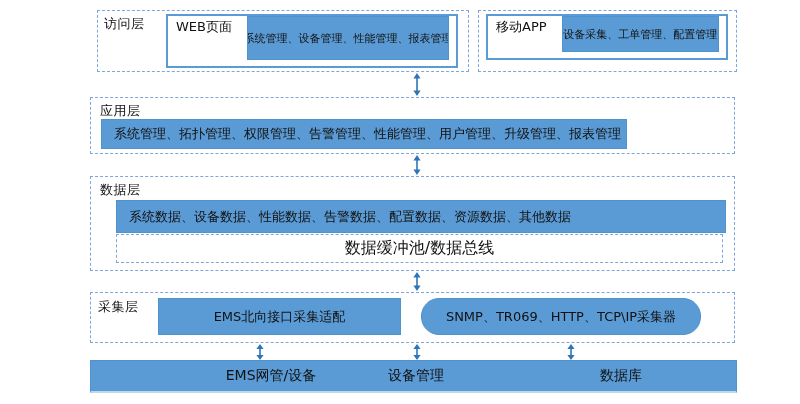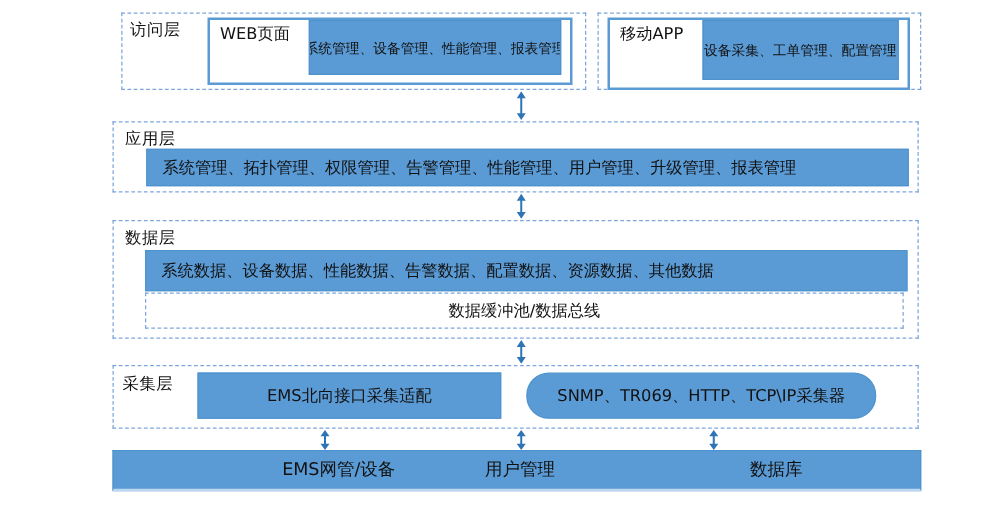--- a/index.html
+++ b/index.html
@@ -33,21 +33,21 @@
   .blue-bar{
     position:absolute;background:var(--c-bar_fill,#5b9bd5);
     border:1px solid var(--c-bar_border,#4a8ac0);box-sizing:border-box;
     font-size:13px;display:flex;align-items:center;white-space:nowrap;overflow:hidden;
   }
   .blue-bar.pad-left{padding-left:12px;justify-content:flex-start;}
   .blue-bar.centered{justify-content:center;}
   .bus-box{
     position:absolute;border:1px dashed var(--c-dashed_border,#7ea6dc);
     background:#fff;box-sizing:border-box;
-    display:flex;align-items:center;justify-content:center;font-size:13px;
+    display:flex;align-items:center;justify-content:center;font-size:16px;
   }
   .varrow{position:absolute;color:var(--c-arrow,#2e75b6);}
   .bottom-bar{
     position:absolute;left:90px;top:360px;width:647px;height:33px;
     background:var(--c-bar_fill,#5b9bd5);
     border:1px solid var(--c-bar_border,#4a8ac0);
     border-bottom:2px solid var(--c-bar_bottom_edge,#bdd7ee);box-sizing:border-box;
   }
   .bottom-label{
     position:absolute;top:50%;transform:translate(-50%,-50%);
@@ -61,35 +61,35 @@
 
   <div class="dashed-container" style="left:97px;top:10px;width:372px;height:62px;">
     <span class="layer-label" style="left:6px;top:4px;">访问层</span>
     <div class="white-box" style="left:68px;top:3px;width:292px;height:54px;">
       <div class="box-title">WEB页面</div>
       <div class="box-bar">系统管理、设备管理、性能管理、报表管理</div>
     </div>
   </div>
 
   <div class="dashed-container" style="left:478px;top:10px;width:259px;height:62px;">
-    <div class="white-box" style="left:7px;top:3px;width:242px;height:58px;">
+    <div class="white-box" style="left:7px;top:3px;width:242px;height:46px;">
       <div class="box-title">移动APP</div>
       <div class="box-bar">设备采集、工单管理、配置管理</div>
     </div>
   </div>
 
   <svg class="varrow" style="left:412px;top:73px;" width="10" height="23" viewBox="0 0 10 23">
     <path d="M5 4 L5 19" stroke="currentColor" stroke-width="1.6" fill="none"></path>
     <path d="M5 0 L1.4 5.5 L8.6 5.5 Z" fill="currentColor"></path>
     <path d="M5 23 L1.4 17.5 L8.6 17.5 Z" fill="currentColor"></path>
   </svg>
 
   <div class="dashed-container" style="left:90px;top:97px;width:645px;height:57px;">
     <span class="layer-label">应用层</span>
-    <div class="blue-bar pad-left" style="left:26px;top:21px;width:610px;height:30px;">系统管理、拓扑管理、权限管理、告警管理、性能管理、用户管理、升级管理、报表管理</div>
+    <div class="blue-bar pad-left" style="left:10px;top:21px;width:526px;height:30px;">系统管理、拓扑管理、权限管理、告警管理、性能管理、用户管理、升级管理、报表管理</div>
   </div>
 
   <svg class="varrow" style="left:412px;top:155px;" width="10" height="20" viewBox="0 0 10 20">
     <path d="M5 4 L5 16" stroke="currentColor" stroke-width="1.6" fill="none"></path>
     <path d="M5 0 L1.4 5.5 L8.6 5.5 Z" fill="currentColor"></path>
     <path d="M5 20 L1.4 14.5 L8.6 14.5 Z" fill="currentColor"></path>
   </svg>
 
   <div class="dashed-container" style="left:90px;top:176px;width:645px;height:95px;">
     <span class="layer-label">数据层</span>
@@ -120,17 +120,17 @@
     <path d="M5 16 L1.4 11 L8.6 11 Z" fill="currentColor"></path>
   </svg>
   <svg class="varrow" style="left:566px;top:344px;" width="10" height="16" viewBox="0 0 10 16">
     <path d="M5 3.5 L5 12.5" stroke="currentColor" stroke-width="1.6" fill="none"></path>
     <path d="M5 0 L1.4 5 L8.6 5 Z" fill="currentColor"></path>
     <path d="M5 16 L1.4 11 L8.6 11 Z" fill="currentColor"></path>
   </svg>
 
   <div class="bottom-bar">
     <span class="bottom-label" style="left:140px;margin-left:40px;">EMS网管/设备</span>
-    <span class="bottom-label" style="left:325px;">用户管理</span>
+    <span class="bottom-label" style="left:325px;">设备管理</span>
     <span class="bottom-label" style="left:530px;">数据库</span>
   </div>
 
 </div>
 
 </body></html>

